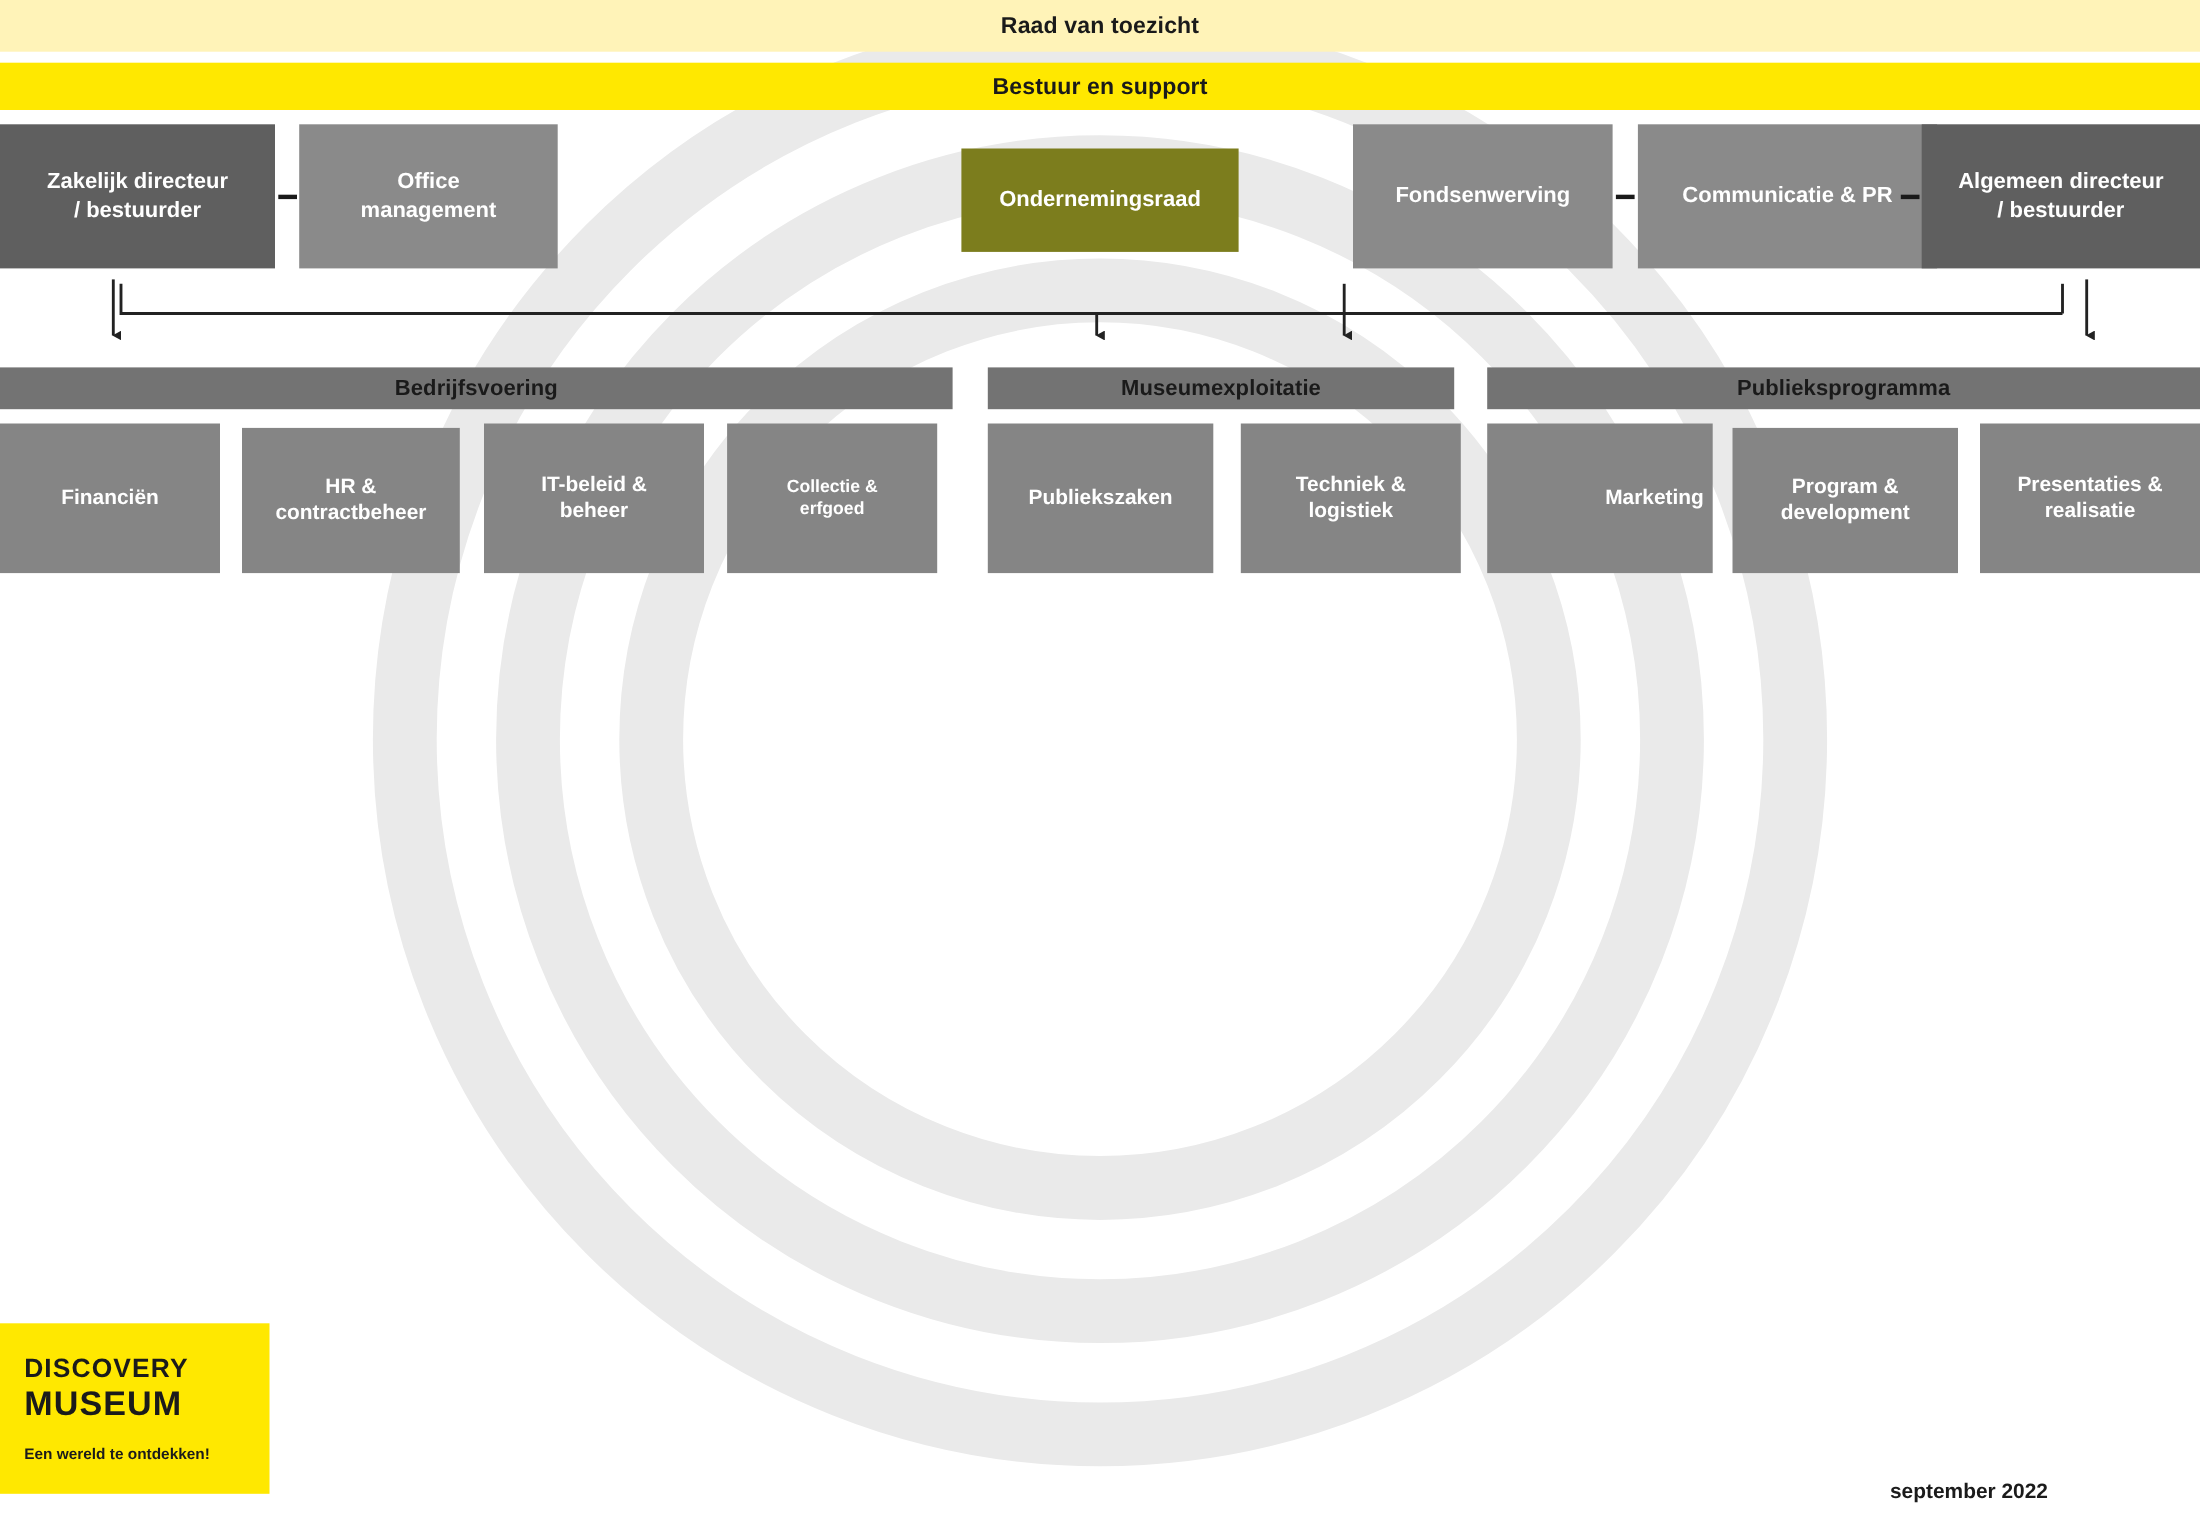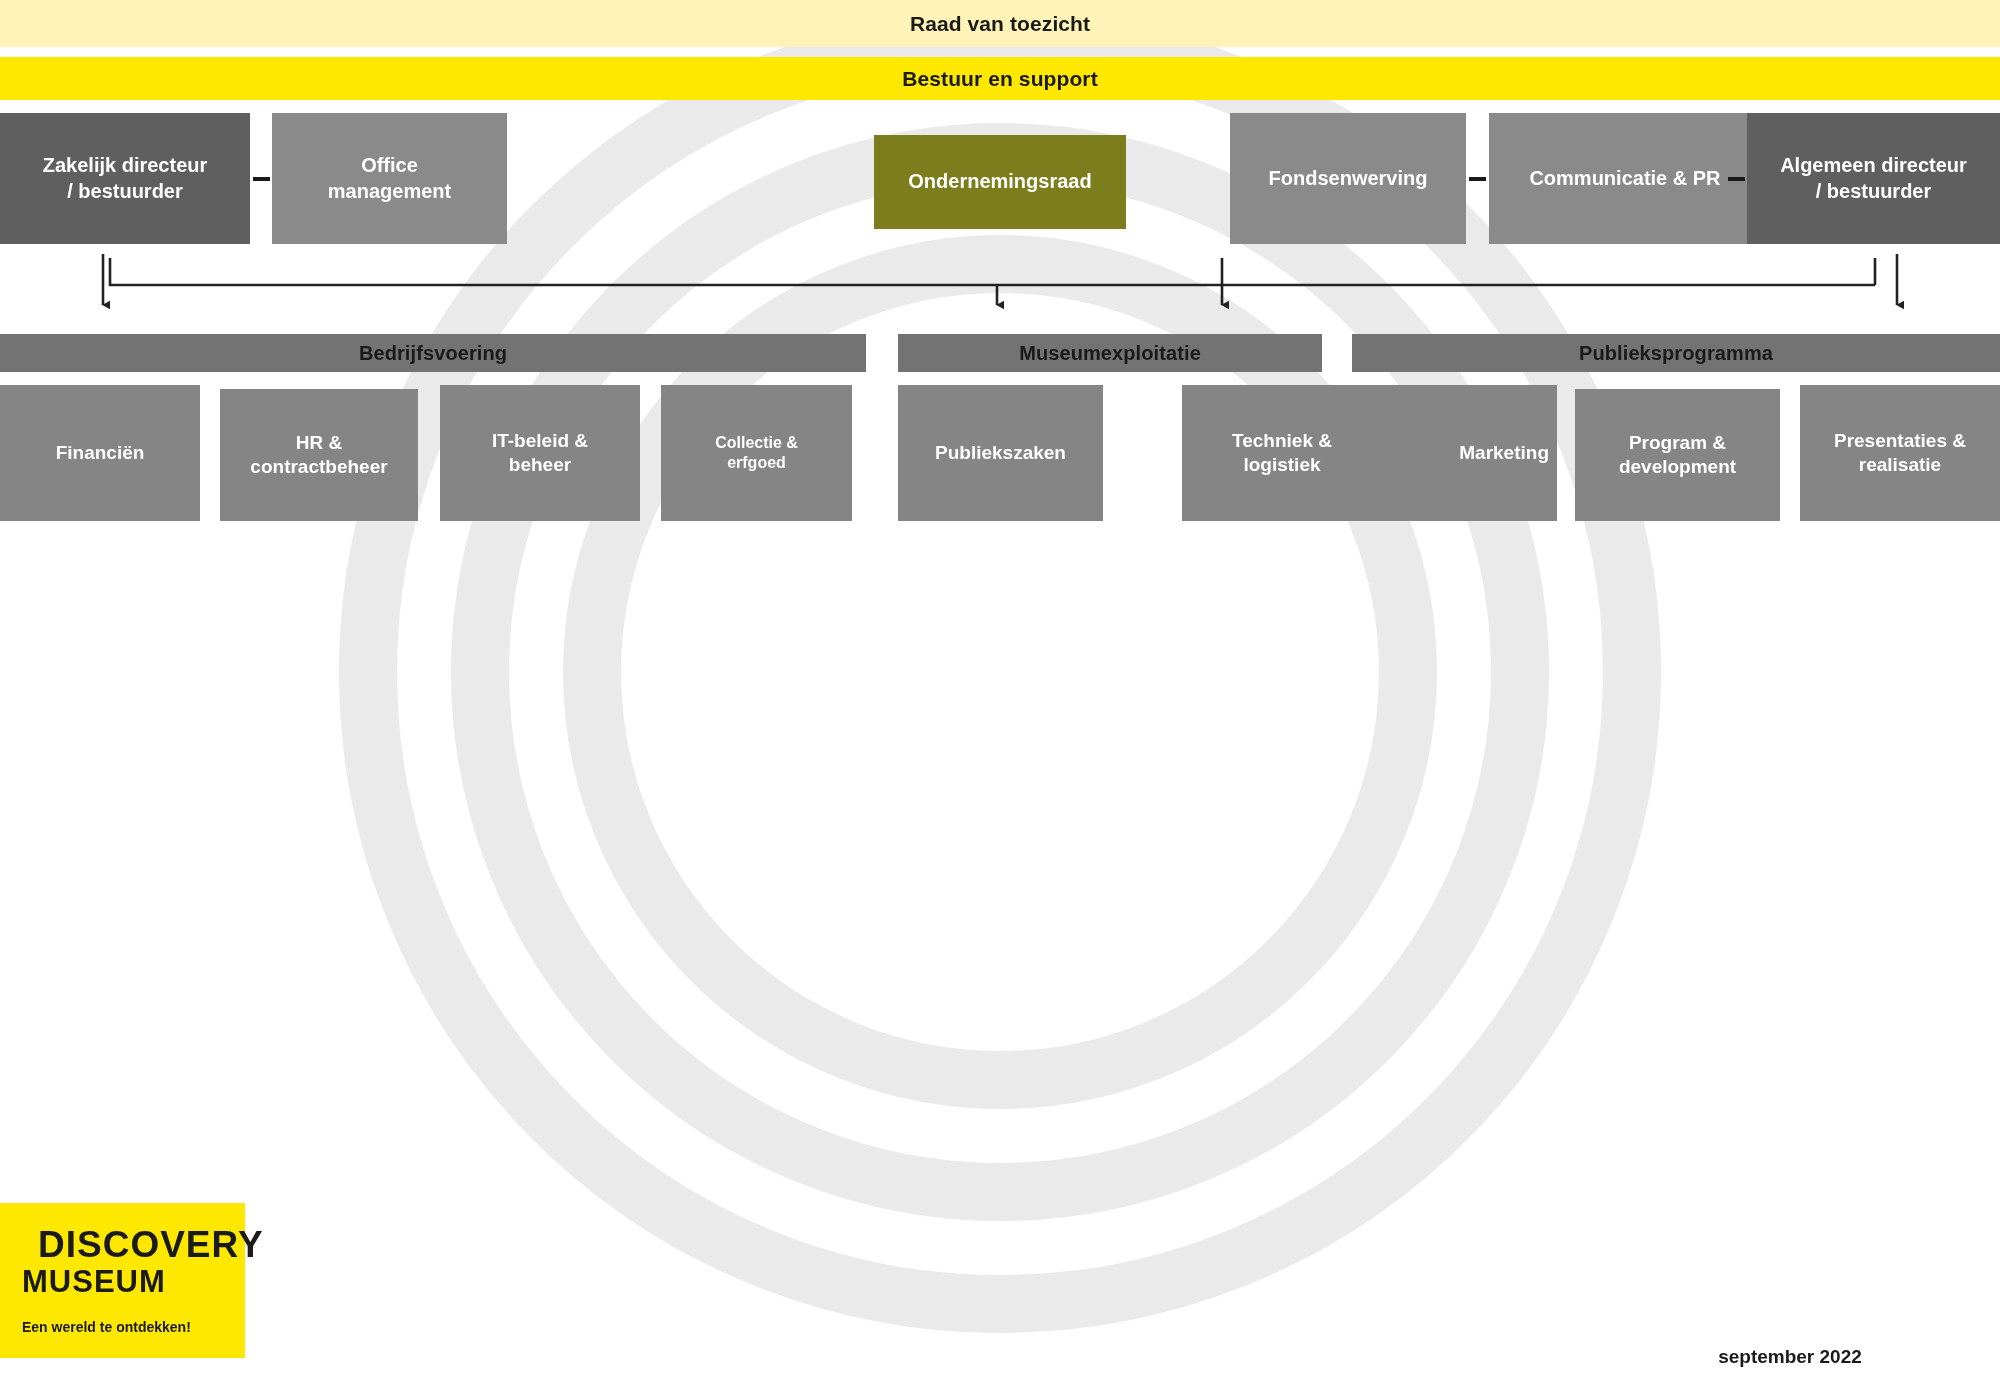--- a/index.html
+++ b/index.html
@@ -171,21 +171,21 @@
     <span>
       <span>Collectie &amp;</span><br>
       <span>erfgoed</span>
     </span>
   </div>
 
   <div class="abs node node-dept" style="left:898px;top:385px;width:205px;height:136px;font-size:19px;z-index:2;">
     <span>Publiekszaken</span>
   </div>
 
-  <div class="abs node node-dept" style="left:1182px;top:385px;width:200px;height:136px;font-size:19px;z-index:2;">
+  <div class="abs node node-dept" style="left:1128px;top:385px;width:200px;height:136px;font-size:19px;z-index:2;">
     <span>
       <span>Techniek &amp;</span><br>
       <span>logistiek</span>
     </span>
   </div>
 
   <div class="abs node node-dept" style="left:1352px;top:385px;width:205px;height:136px;font-size:19px;z-index:2;justify-content:flex-end;">
     <span>Marketing</span>
   </div>
 
@@ -197,20 +197,20 @@
   </div>
 
   <div class="abs node node-dept" style="left:1800px;top:385px;width:200px;height:136px;font-size:19px;z-index:2;">
     <span>
       <span>Presentaties &amp;</span><br>
       <span>realisatie</span>
     </span>
   </div>
 
   <div class="abs logo-box" style="left:0px;top:1203px;width:245px;height:155px;z-index:4;padding-left:22px;">
-    <div class="logo-word" style="font-size:37px;margin-bottom:3px;margin-left:16px;">DISCOVERY</div>
+    <div class="logo-word" style="font-size:24px;margin-bottom:3px;">DISCOVERY</div>
     <div class="logo-word" style="font-size:31px;">MUSEUM</div>
     <div class="logo-tag" style="font-size:14px;margin-top:22px;">Een wereld te ontdekken!</div>
   </div>
 
   <div class="abs date-label" style="left:1600px;top:1346px;width:380px;font-size:19px;z-index:4;">september 2022</div>
 
 </div>
 
 </body></html>

